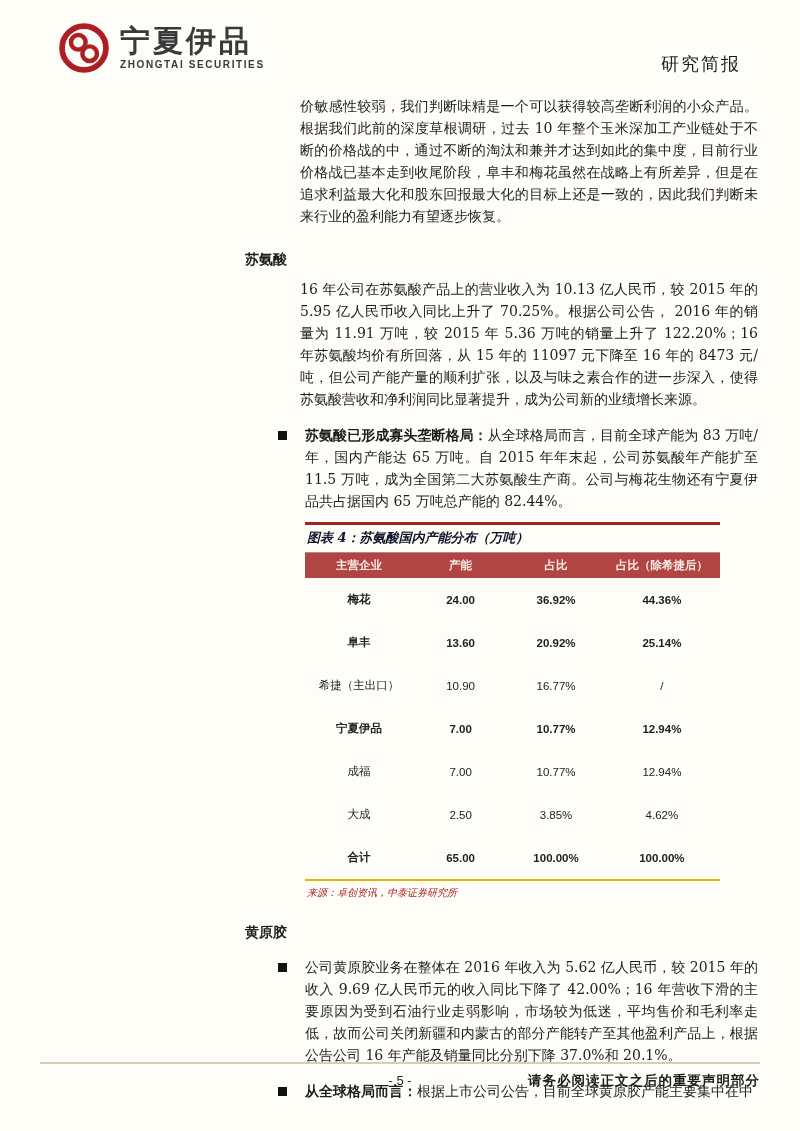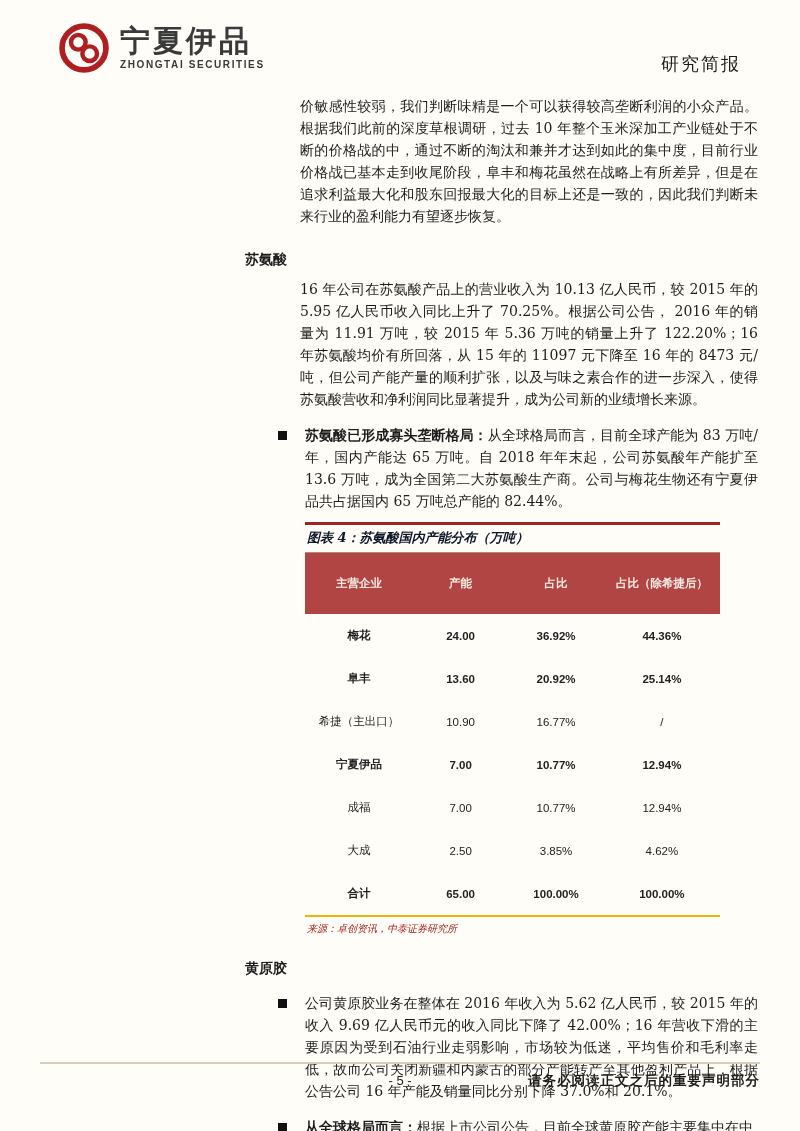--- a/index.html
+++ b/index.html
@@ -63,21 +63,21 @@
     border-bottom:1px solid #b9897f;
     color:#0f172a; font-weight:bold; font-style:italic;
     font-size:13px; padding:4px 2px 5px 2px;
     font-family:"DejaVu Serif","Liberation Serif",serif;
   }
   table.cap { width:100%; border-collapse:collapse; table-layout:fixed; }
   table.cap col.c1{width:26%} table.cap col.c2{width:23%}
   table.cap col.c3{width:23%} table.cap col.c4{width:28%}
   table.cap thead th {
     background:#b04543; color:#f7ece4; font-weight:bold;
-    font-size:11.5px; padding:23px 2px; text-align:center;
+    font-size:11.5px; padding:5px 2px; text-align:center;
   }
   table.cap tbody td {
     font-size:11.5px; color:#222; text-align:center; padding:14px 2px;
   }
   tr.bold-row td { font-weight:bold; color:#111; }
   table.cap tbody tr:last-child td { border-bottom:2px solid #eab308; }
   .figure-source {
     color:#a42222; font-size:10px; font-style:italic;
     padding:5px 2px 0 2px;
     font-family:"DejaVu Serif","Liberation Serif",serif;
@@ -118,21 +118,21 @@
     <div class="doc-type">研究简报</div>
   </div>
 
   <p class="para mt-intro">价敏感性较弱，我们判断味精是一个可以获得较高垄断利润的小众产品。根据我们此前的深度草根调研，过去 10 年整个玉米深加工产业链处于不断的价格战的中，通过不断的淘汰和兼并才达到如此的集中度，目前行业价格战已基本走到收尾阶段，阜丰和梅花虽然在战略上有所差异，但是在追求利益最大化和股东回报最大化的目标上还是一致的，因此我们判断未来行业的盈利能力有望逐步恢复。</p>
 
   <h3 class="section-heading mt-h1">苏氨酸</h3>
   <p class="para mt-p">16 年公司在苏氨酸产品上的营业收入为 10.13 亿人民币，较 2015 年的 5.95 亿人民币收入同比上升了 70.25%。根据公司公告， 2016 年的销量为 11.91 万吨，较 2015 年 5.36 万吨的销量上升了 122.20%；16 年苏氨酸均价有所回落，从 15 年的 11097 元下降至 16 年的 8473 元/吨，但公司产能产量的顺利扩张，以及与味之素合作的进一步深入，使得苏氨酸营收和净利润同比显著提升，成为公司新的业绩增长来源。</p>
 
   <div class="bullet mt-b">
     <span class="bullet-marker"></span>
-    <p class="bullet-body"><b>苏氨酸已形成寡头垄断格局：</b><span>从全球格局而言，目前全球产能为 83 万吨/年，国内产能达 65 万吨。自 2018 年年末起，公司苏氨酸年产能扩至 13.6 万吨，成为全国第二大苏氨酸生产商。公司与梅花生物还有宁夏伊品共占据国内 65 万吨总产能的 82.44%。</span></p>
+    <p class="bullet-body"><b>苏氨酸已形成寡头垄断格局：</b><span>从全球格局而言，目前全球产能为 83 万吨/年，国内产能达 65 万吨。自 2015 年年末起，公司苏氨酸年产能扩至 11.5 万吨，成为全国第二大苏氨酸生产商。公司与梅花生物还有宁夏伊品共占据国内 65 万吨总产能的 82.44%。</span></p>
   </div>
 
   <div class="figure">
     <div class="figure-title">图表 4：苏氨酸国内产能分布（万吨）</div>
     <table class="cap">
       <colgroup>
           <col class="c1">
           <col class="c2">
           <col class="c3">
           <col class="c4">

